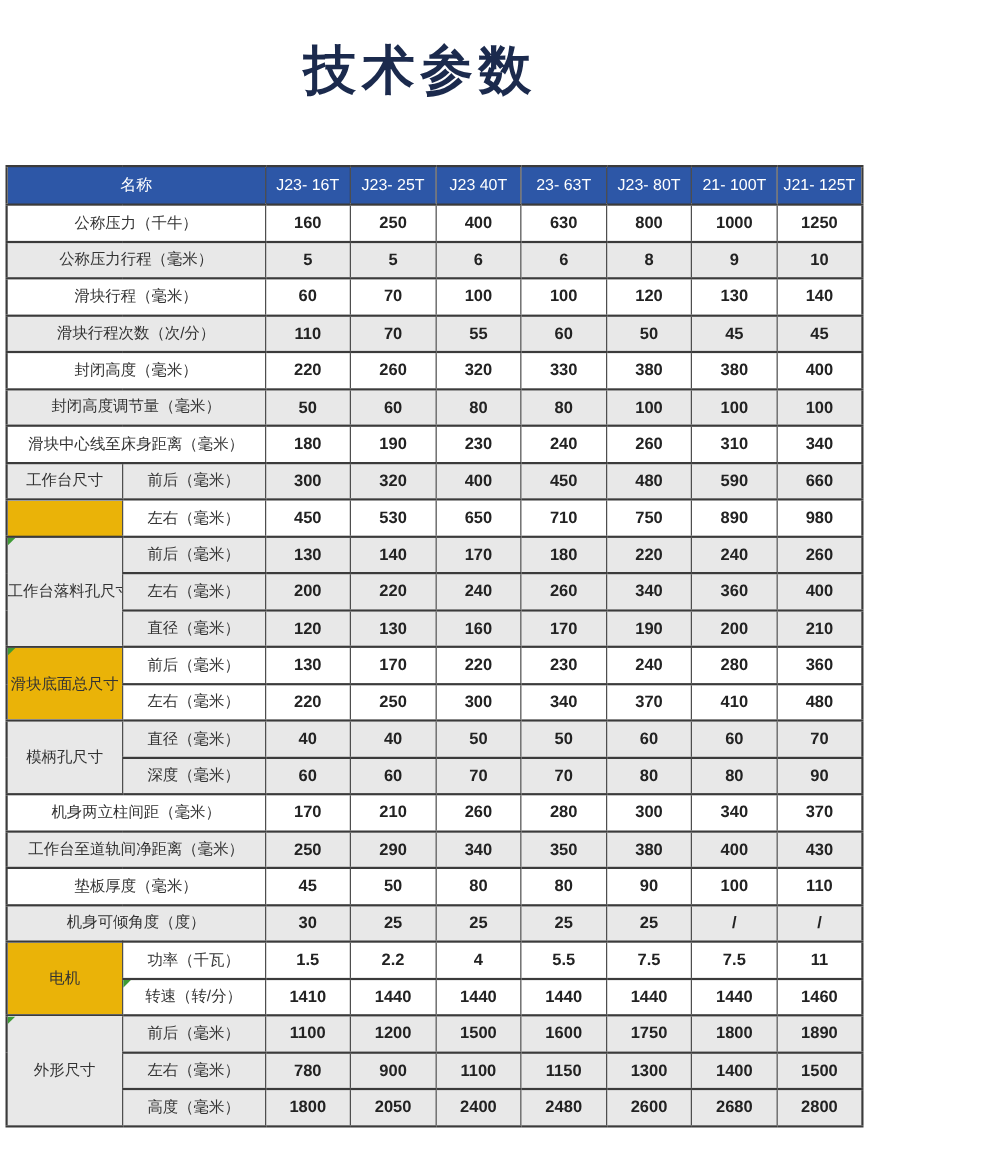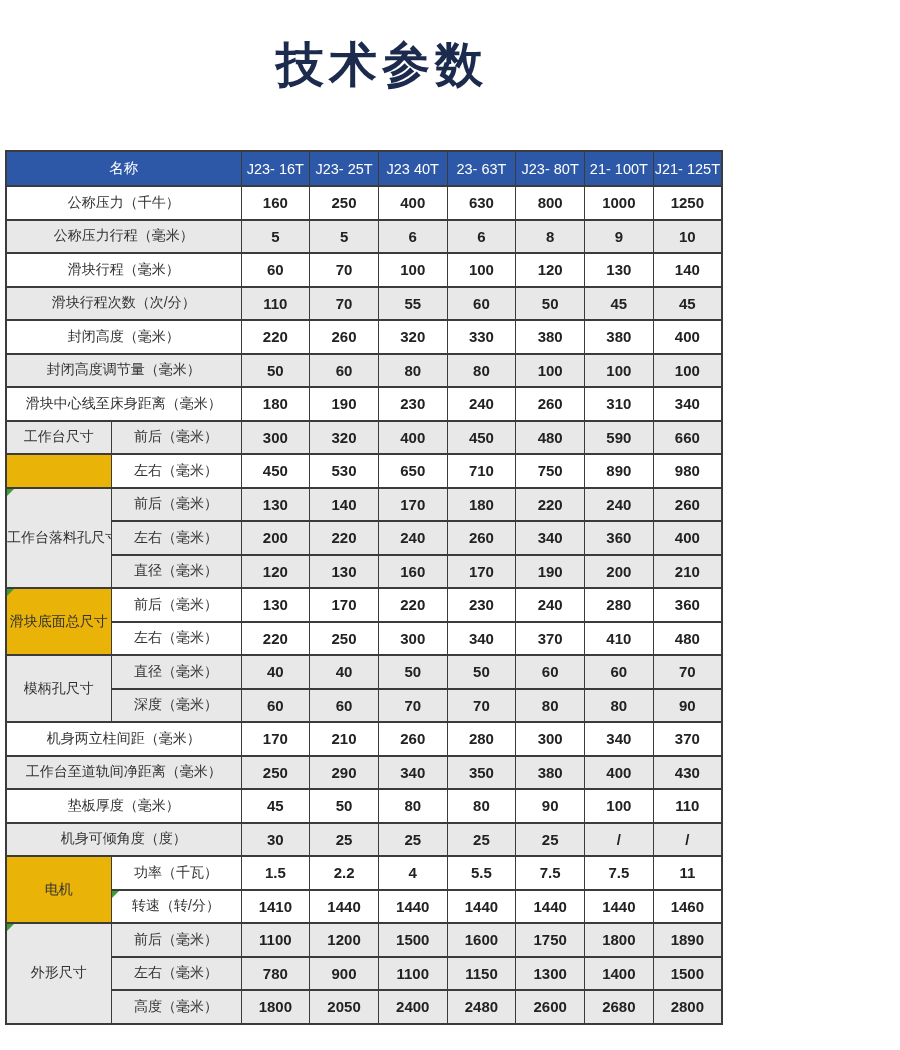--- a/index.html
+++ b/index.html
@@ -12,21 +12,21 @@
   .page-title{
     margin:0;padding-top:36px;
     font-size:48px;font-weight:800;letter-spacing:5px;
     color:var(--title-color,#1b2a4d);line-height:1.2;
   }
   .page-subtitle{
     margin-top:10px;font-size:17px;font-weight:500;letter-spacing:2.5px;
     color:var(--title-color,#1b2a4d);
   }
   table.spec{
-    position:absolute;left:5px;top:150px;width:718px;
+    position:absolute;left:5px;top:150px;width:780px;
     border-collapse:collapse;table-layout:fixed;
     border:2px solid var(--border-color,#3b3b3b);
   }
   .spec th,.spec td{
     border-style:solid;border-color:var(--border-color,#3b3b3b);
     border-width:2px 1px;
     text-align:center;vertical-align:middle;
     padding:0;overflow:hidden;white-space:nowrap;
   }
   .spec thead th{

